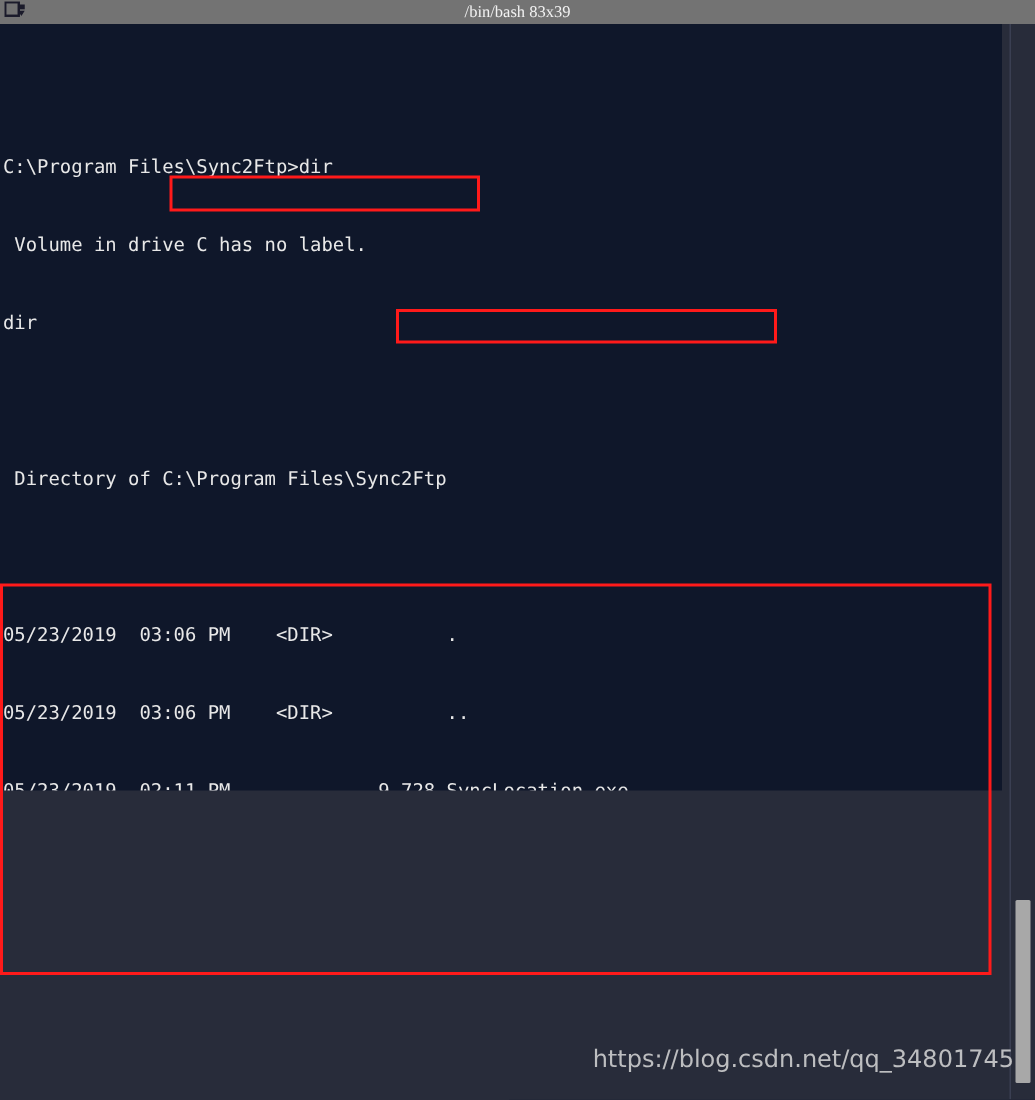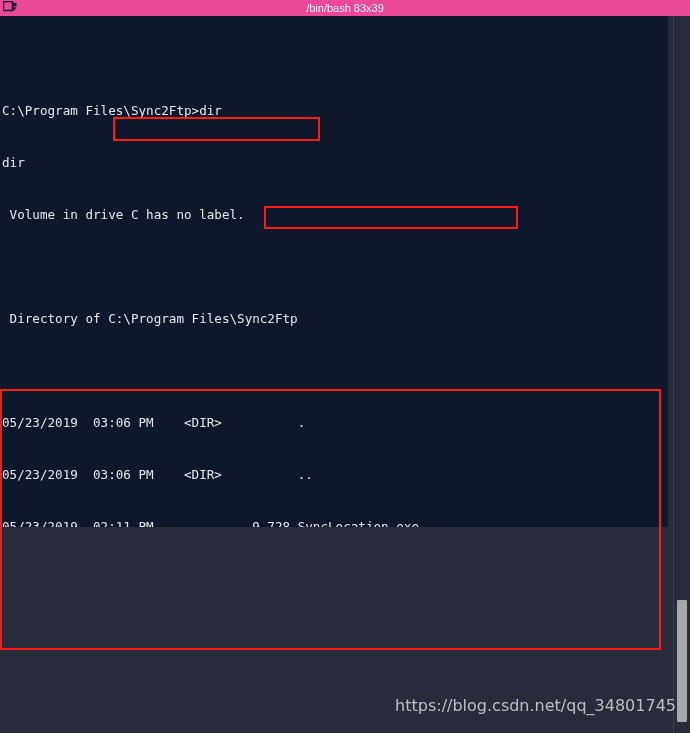--- a/index.html
+++ b/index.html
@@ -15,23 +15,23 @@
     overflow: hidden;
     font-family: "DejaVu Sans Mono", monospace;
   }
 
   
   #titlebar {
     position: absolute;
     left: 0; top: 0;
     width: 690px;
     height: 16px;
-    background: #ec4899;
+    background: #737373;
     color: #f2f2f2;
-    font-family: Liberation Sans, sans-serif;
+    font-family: Liberation Serif, serif;
     font-size: 11px;
     line-height: 16px;
     text-align: center;
     white-space: nowrap;
     overflow: hidden;
   }
   #titlebar-icon {
     position: absolute;
     left: 3px; top: 1px;
     width: 14px; height: 13px;
@@ -121,22 +121,22 @@
         <rect x="9" y="2" width="4.5" height="3.2" fill="#1a1a2a"></rect>
         <polygon points="9,6.2 13.5,6.2 11.25,9.6" fill="#1a1a2a"></polygon>
       </svg>
     </span>
     <span id="titlebar-text">/bin/bash 83x39</span>
   </div>
 
   <div id="terminal">
     <div class="line"></div>
     <div class="line">C:\Program Files\Sync2Ftp&gt;dir</div>
+    <div class="line"> Volume in drive C has no label.</div>
     <div class="line">dir</div>
-    <div class="line"> Volume in drive C has no label.</div>
     <div class="line"></div>
     <div class="line"> Directory of C:\Program Files\Sync2Ftp</div>
     <div class="line"></div>
     <div class="line">05/23/2019  03:06 PM    &lt;DIR&gt;          .</div>
     <div class="line">05/23/2019  03:06 PM    &lt;DIR&gt;          ..</div>
     <div class="line">05/23/2019  02:11 PM             9,728 SyncLocation.exe</div>
     <div class="line">               2 Dir(s)  62,569,811,968 bytes free</div>
     
     
     

